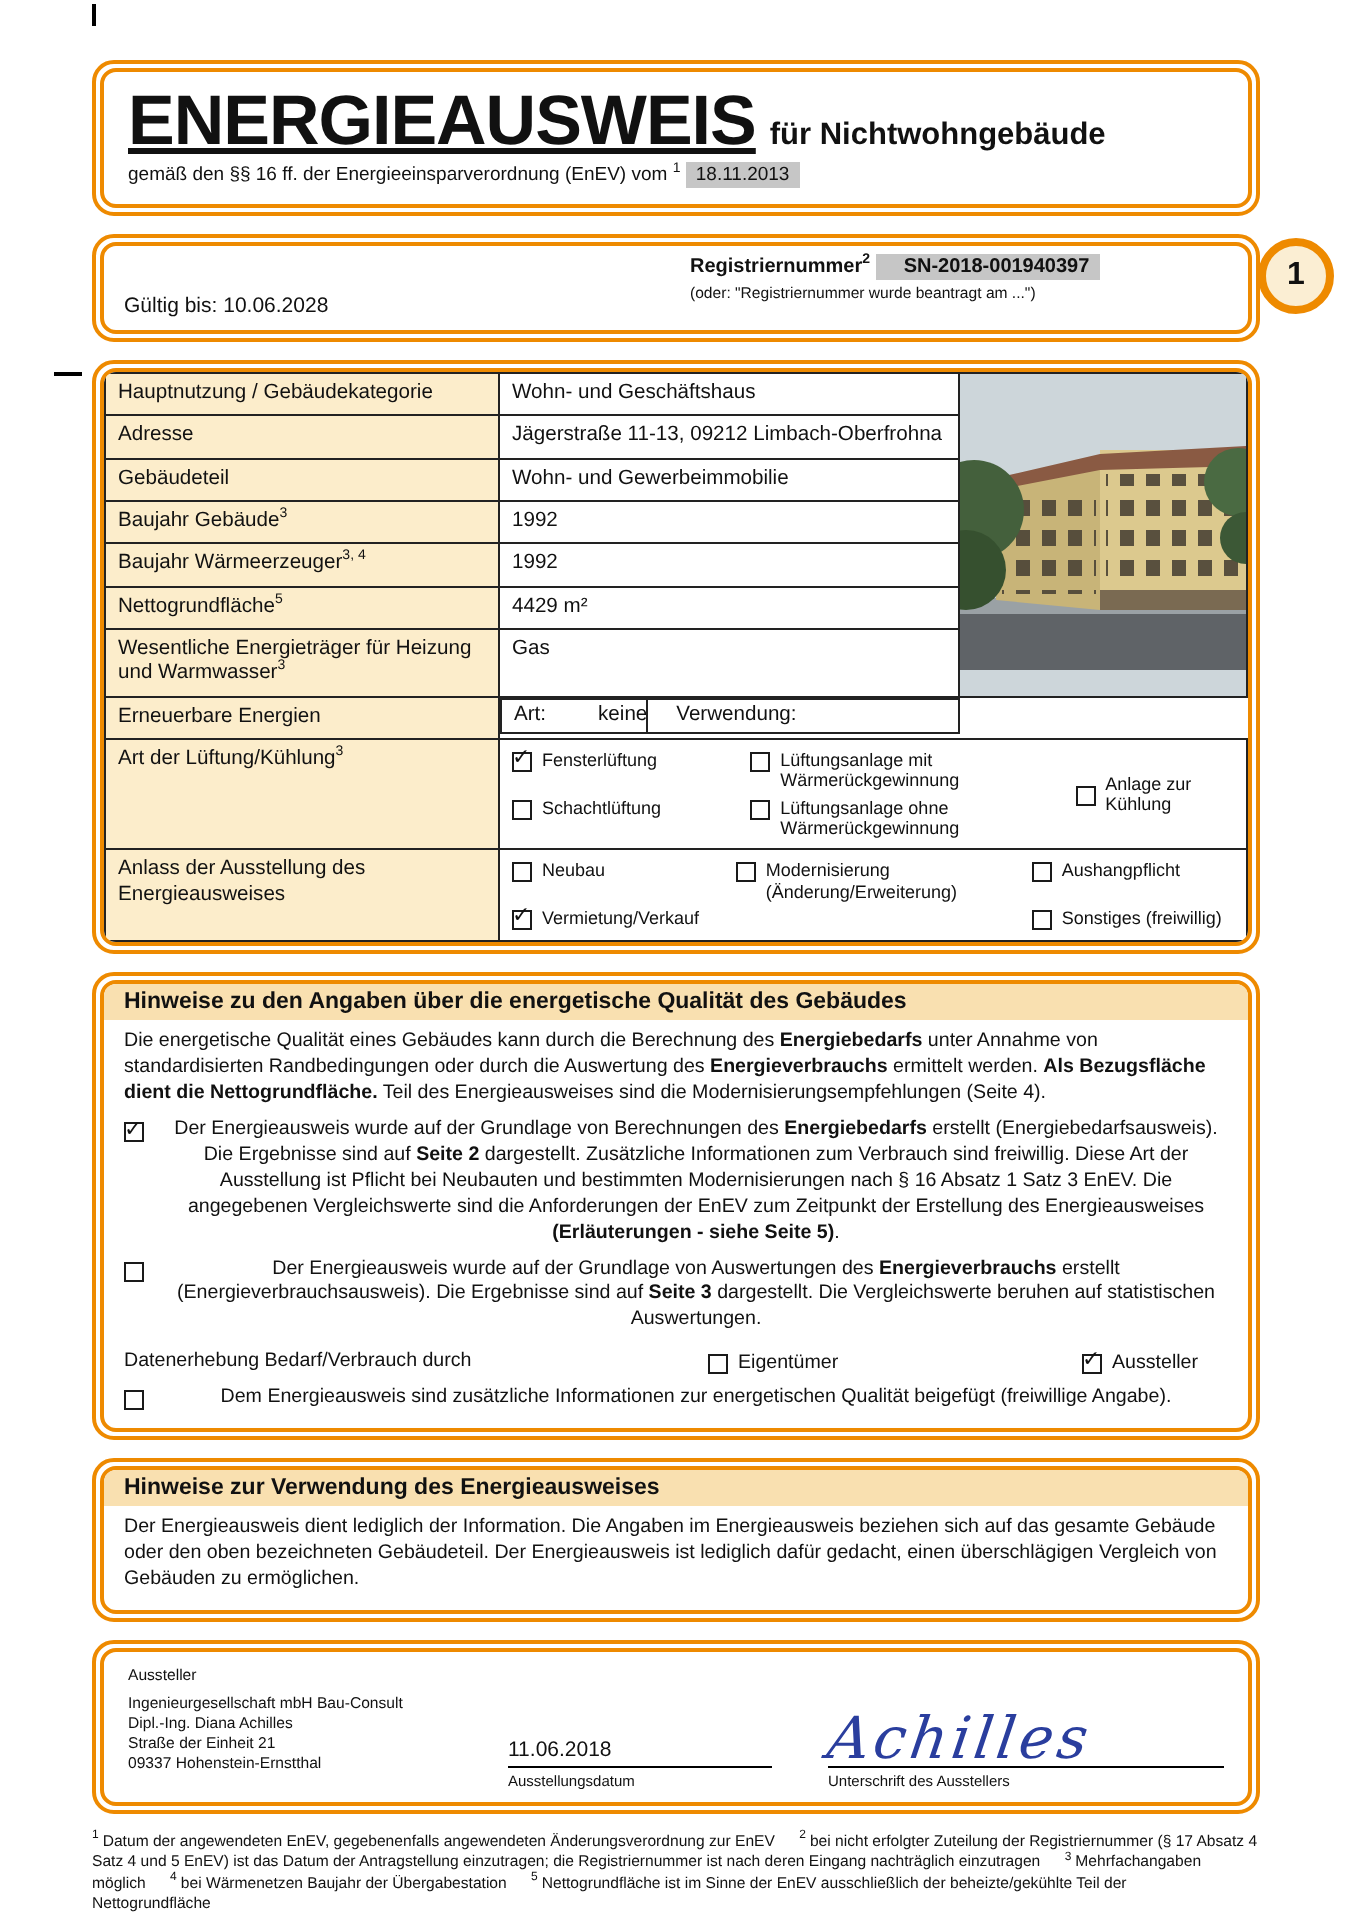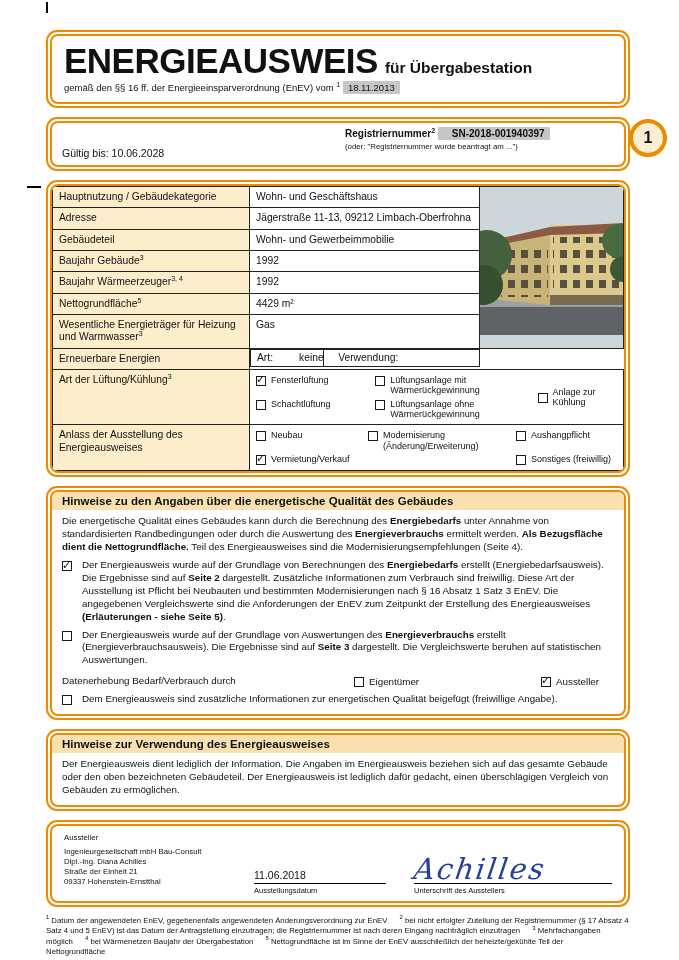--- a/index.html
+++ b/index.html
@@ -8,21 +8,21 @@
   .mark-top{position:absolute;left:46px;top:2px;width:2px;height:11px;background:#000;}
   .mark-left{position:absolute;left:27px;top:186px;width:14px;height:2px;background:#000;}
 
   .obox{border:2px solid #EE8A00;border-radius:11px;padding:2px;margin:0 0 9px 0;background:#fff;}
   .obox .inner{border:2px solid #EE8A00;border-radius:8px;overflow:hidden;background:#fff;}
 
   sup{font-size:7px;line-height:0;}
 
   
   .header-inner{padding:7px 12px 9px;}
-  .main-title{font-size:35px;font-weight:bold;letter-spacing:-0.5px;line-height:1;}
+  .main-title{font-size:35px;font-weight:bold;letter-spacing:-0.5px;line-height:1;text-decoration:underline;}
   .subtitle{font-size:15.5px;font-weight:bold;margin-left:7px;}
   .reg-line{font-size:9.5px;margin-top:4px;}
   .hl{background:#C6C6C6;padding:1px 5px;}
   .hl.bold{font-weight:bold;padding-left:14px;}
 
   
   .reg-inner{position:relative;height:42px;}
   .valid{position:absolute;left:10px;bottom:6px;font-size:10.5px;}
   .reg-right{position:absolute;left:293px;top:5px;font-size:10px;}
   .reg-line1{font-weight:bold;}
@@ -55,21 +55,21 @@
   .opt.cool{grid-column:3;grid-row:1/span 2;align-items:center;}
   .opt.c1r2{grid-column:1;grid-row:2;}
   .opt.c3r2{grid-column:3;grid-row:2;}
 
   .cb{display:inline-block;width:8px;height:8px;border:1px solid #1a1a1a;position:relative;
     flex:none;background:#fff;margin-top:1px;}
   .cb.on::after{content:"\2713";position:absolute;left:-1px;top:-4px;font-size:11px;font-weight:bold;color:#111;}
 
   .chkpara{display:flex;gap:10px;margin-top:5px;}
   .chkpara .cb{margin-top:2px;}
-  .chkpara p{flex:1;}
+  .chkpara p{flex:1;text-align:center;}
   .datarow{display:flex;margin-top:8px;align-items:center;font-size:9.8px;gap:24px;}
   .datarow .dlabel{width:268px;}
   .datarow .opt{font-size:9.8px;}
   .datarow .opt.first{width:163px;}
 
   
   .aus-inner{display:flex;padding:7px 12px 6px;height:62px;box-sizing:content-box;}
   .aus-left{flex:1;font-size:7.8px;line-height:1.3;}
   .aus-label{margin-bottom:4px;}
   .aus-date{width:132px;margin-right:28px;display:flex;flex-direction:column;justify-content:flex-end;}
@@ -87,21 +87,21 @@
 </head>
 <body>
 
 <div class="page">
   <div class="mark-top"></div>
   <div class="mark-left"></div>
 
   <div class="obox">
     <div class="inner header-inner">
       <div class="title-row">
-        <span class="main-title">ENERGIEAUSWEIS</span><span class="subtitle">für Übergabestation</span>
+        <span class="main-title">ENERGIEAUSWEIS</span><span class="subtitle">für Nichtwohngebäude</span>
       </div>
       <div class="reg-line">
         <span>gemäß den §§ 16 ff. der Energieeinsparverordnung (EnEV) vom</span>
         <sup>1</sup>
         <span class="hl">18.11.2013</span>
       </div>
     </div>
   </div>
 
   <div class="obox">

